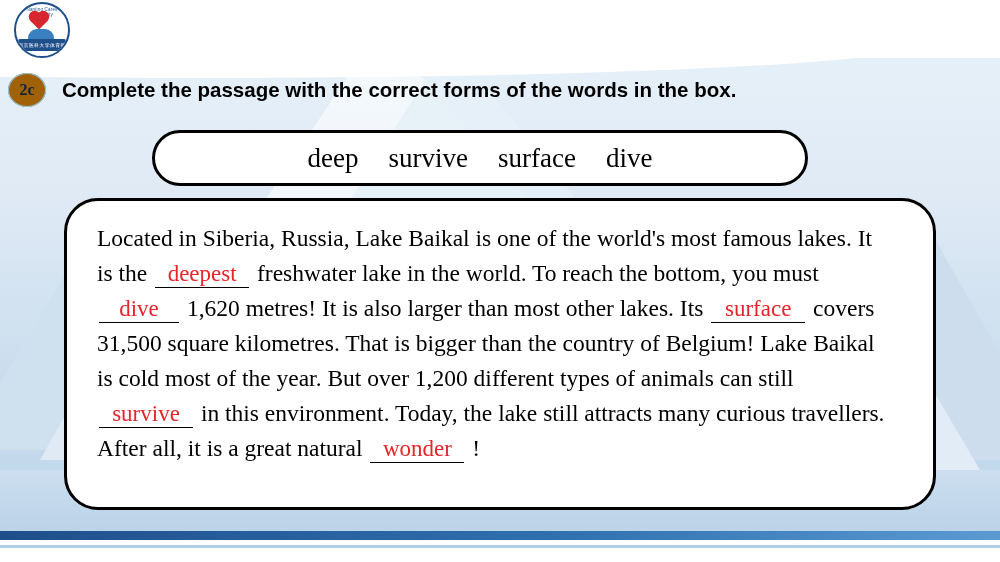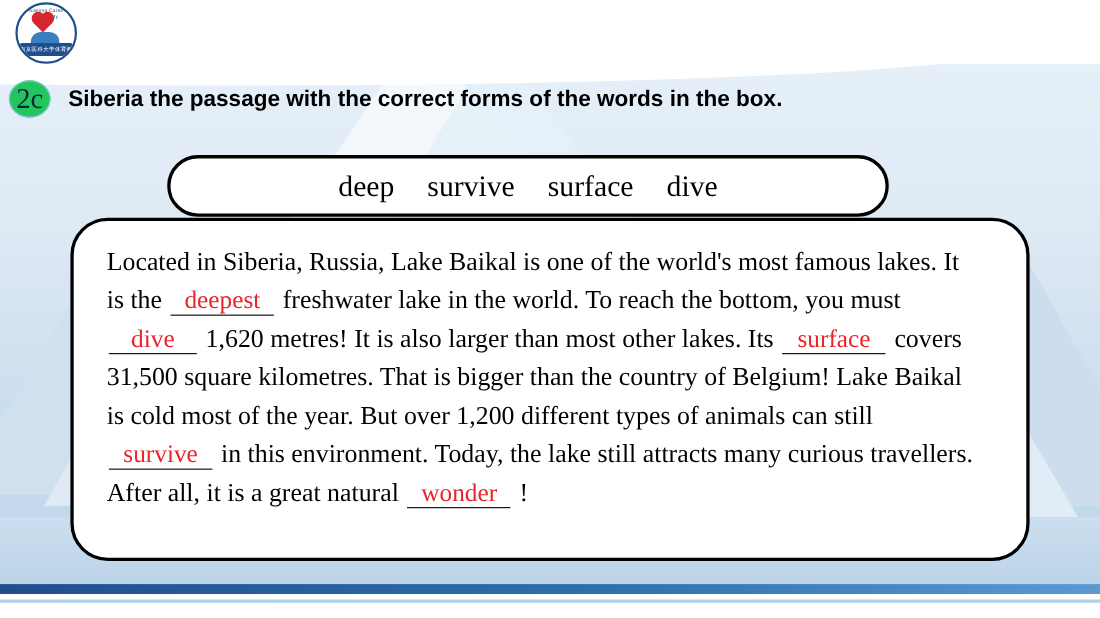--- a/index.html
+++ b/index.html
@@ -193,44 +193,44 @@
   .instruction-row {
     position: absolute;
     left: 8px; top: 72px;
     width: 984px; height: 36px;
     display: flex;
     align-items: center;
   }
   .task-badge {
     width: 38px; height: 34px;
     border-radius: 50%;
-    background: #22c55e;
+    background: #a16207;
     color: #10243a;
     font-family: "Liberation Serif", serif;
-    font-weight: normal;
-    font-size: 26px;
+    font-weight: bold;
+    font-size: 16px;
     display: flex;
     align-items: center;
     justify-content: center;
     flex: 0 0 auto;
     box-shadow: inset 0 0 0 1px #93c5e2;
   }
   .instruction-text {
     margin-left: 16px;
     font-family: "Liberation Sans", sans-serif;
     font-weight: bold;
     font-size: 20.5px;
     color: #000000;
     white-space: nowrap;
   }
 
   
   .word-box {
     position: absolute;
-    left: 152px; top: 141px;
+    left: 152px; top: 130px;
     width: 656px; height: 56px;
     background: #ffffff;
     border: 3px solid #000000;
     border-radius: 28px;
     display: flex;
     align-items: center;
     justify-content: center;
     gap: 30px;
     box-sizing: border-box;
   }
@@ -297,21 +297,21 @@
         <span>Nanjing Cares University</span>
       </div>
       <div class="logo-heart"></div>
       <div class="logo-hand"></div>
       <div class="logo-base">南京医科大学体育教育学院</div>
     </div>
   </div>
 
   <div class="instruction-row">
     <div class="task-badge">2c</div>
-    <div class="instruction-text">Siberia the passage with the correct forms of the words in the box.</div>
+    <div class="instruction-text">Complete the passage with the correct forms of the words in the box.</div>
   </div>
 
   <div class="word-box">
     <span class="word">deep</span>
     <span class="word">survive</span>
     <span class="word">surface</span>
     <span class="word">dive</span>
   </div>
 
   <div class="passage-box">

